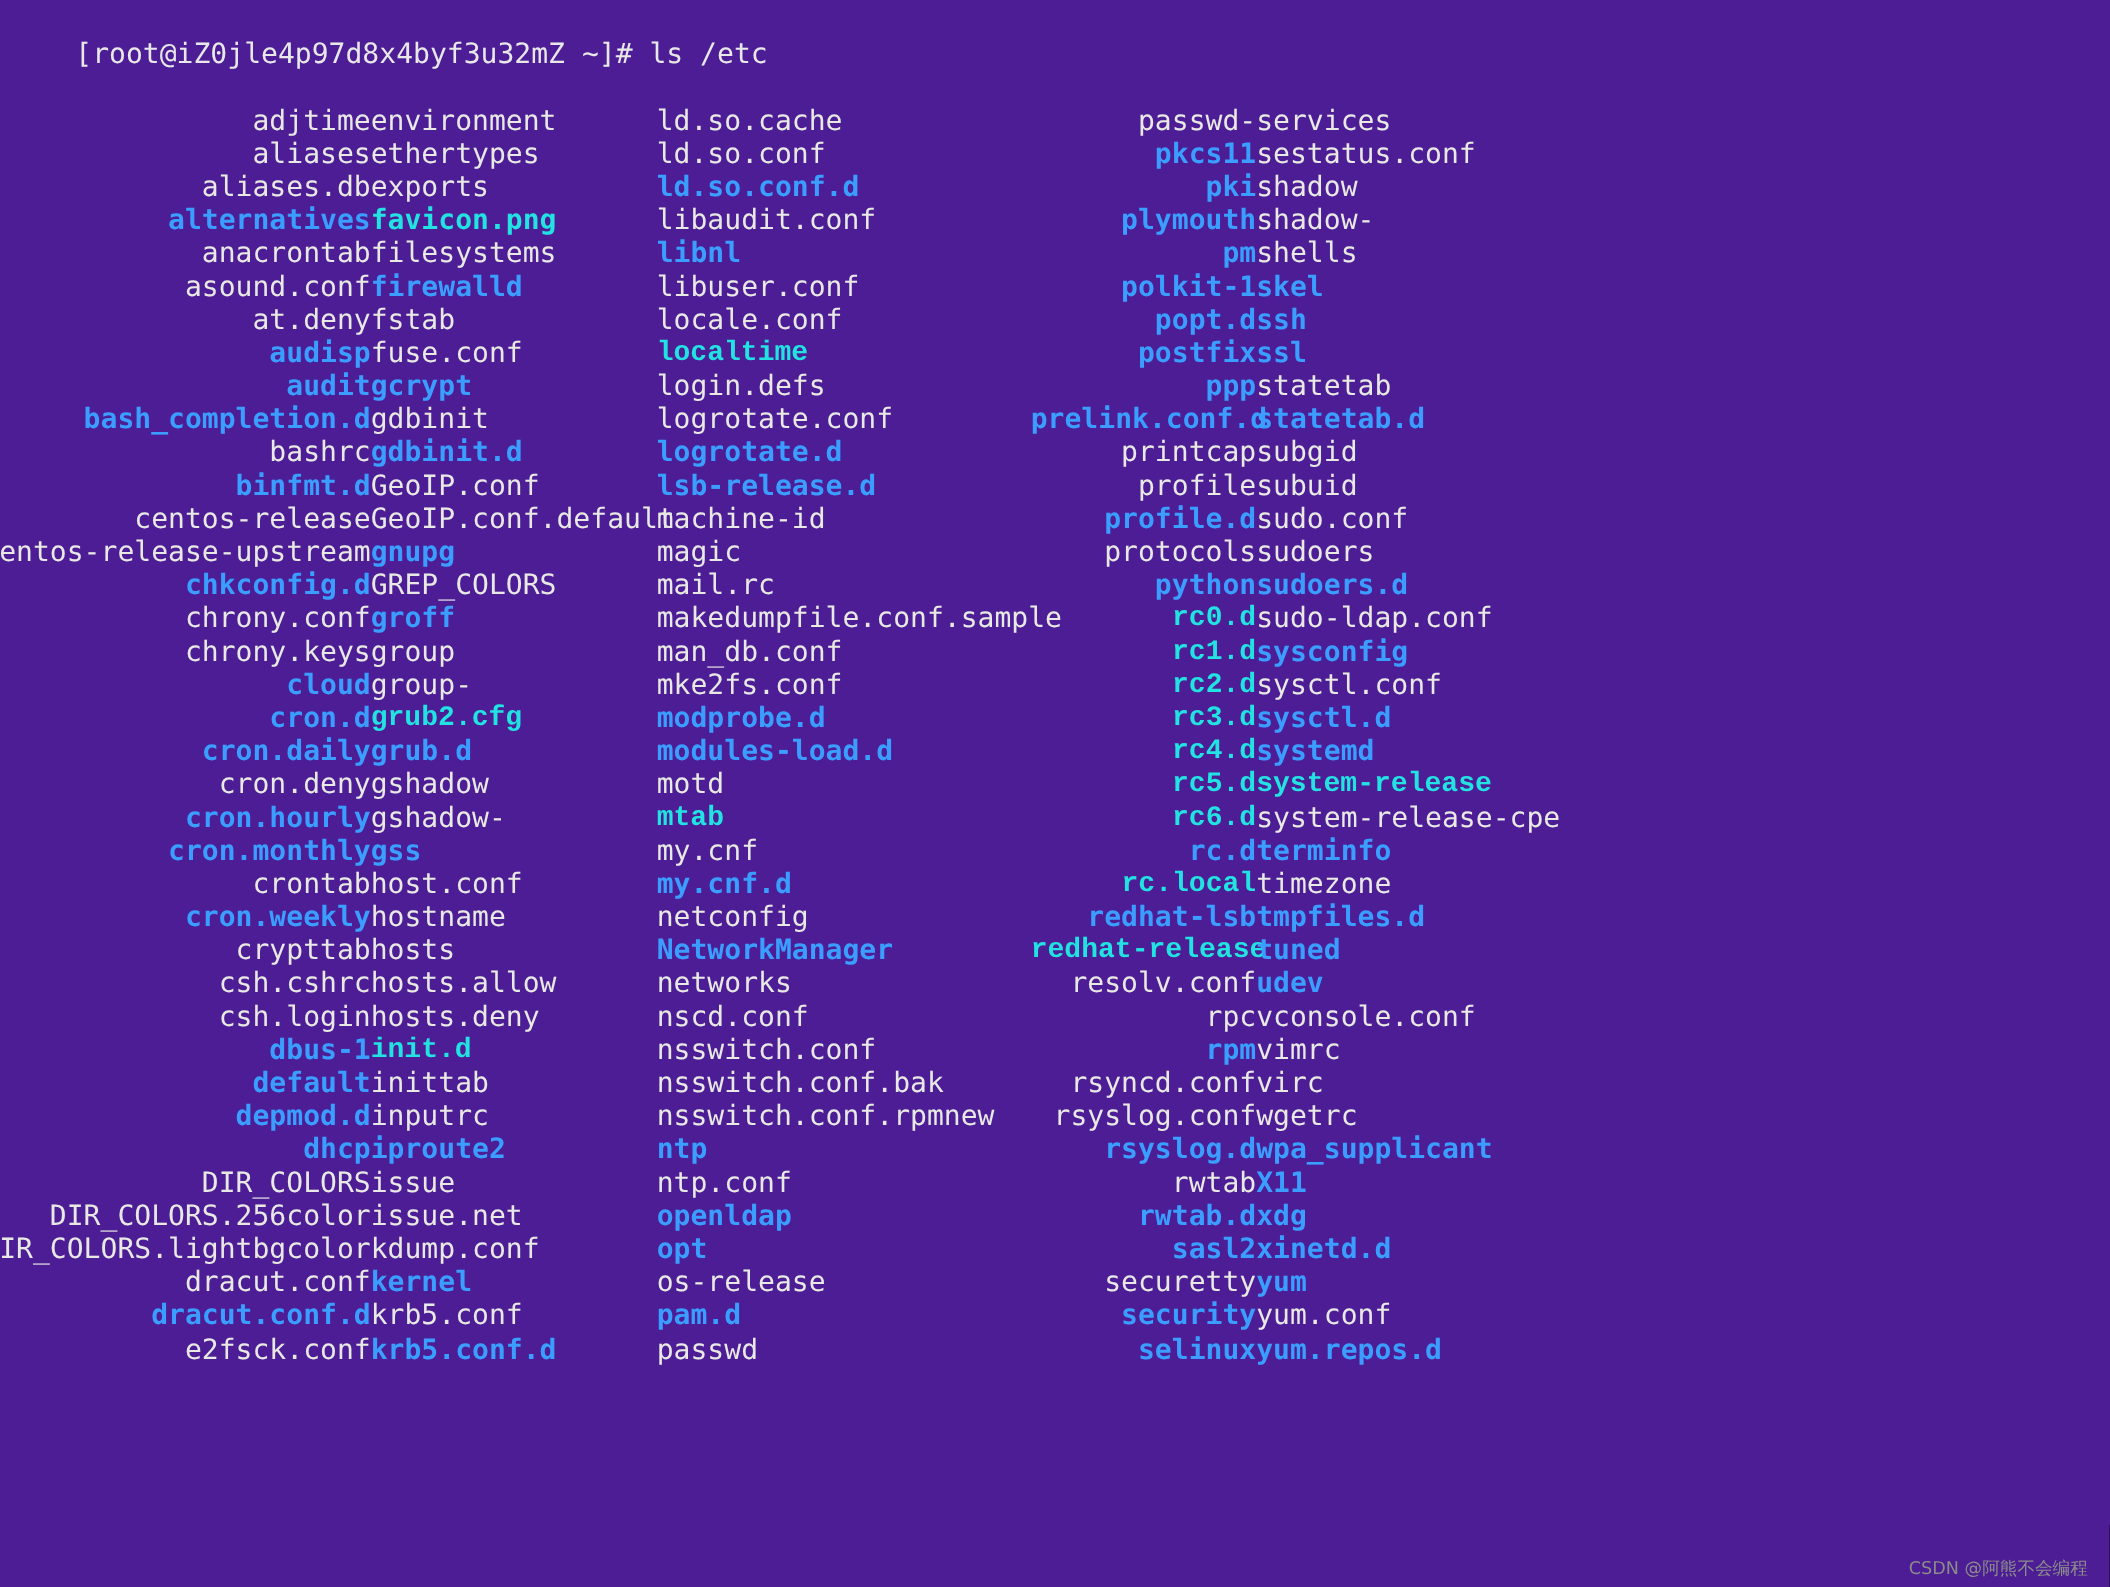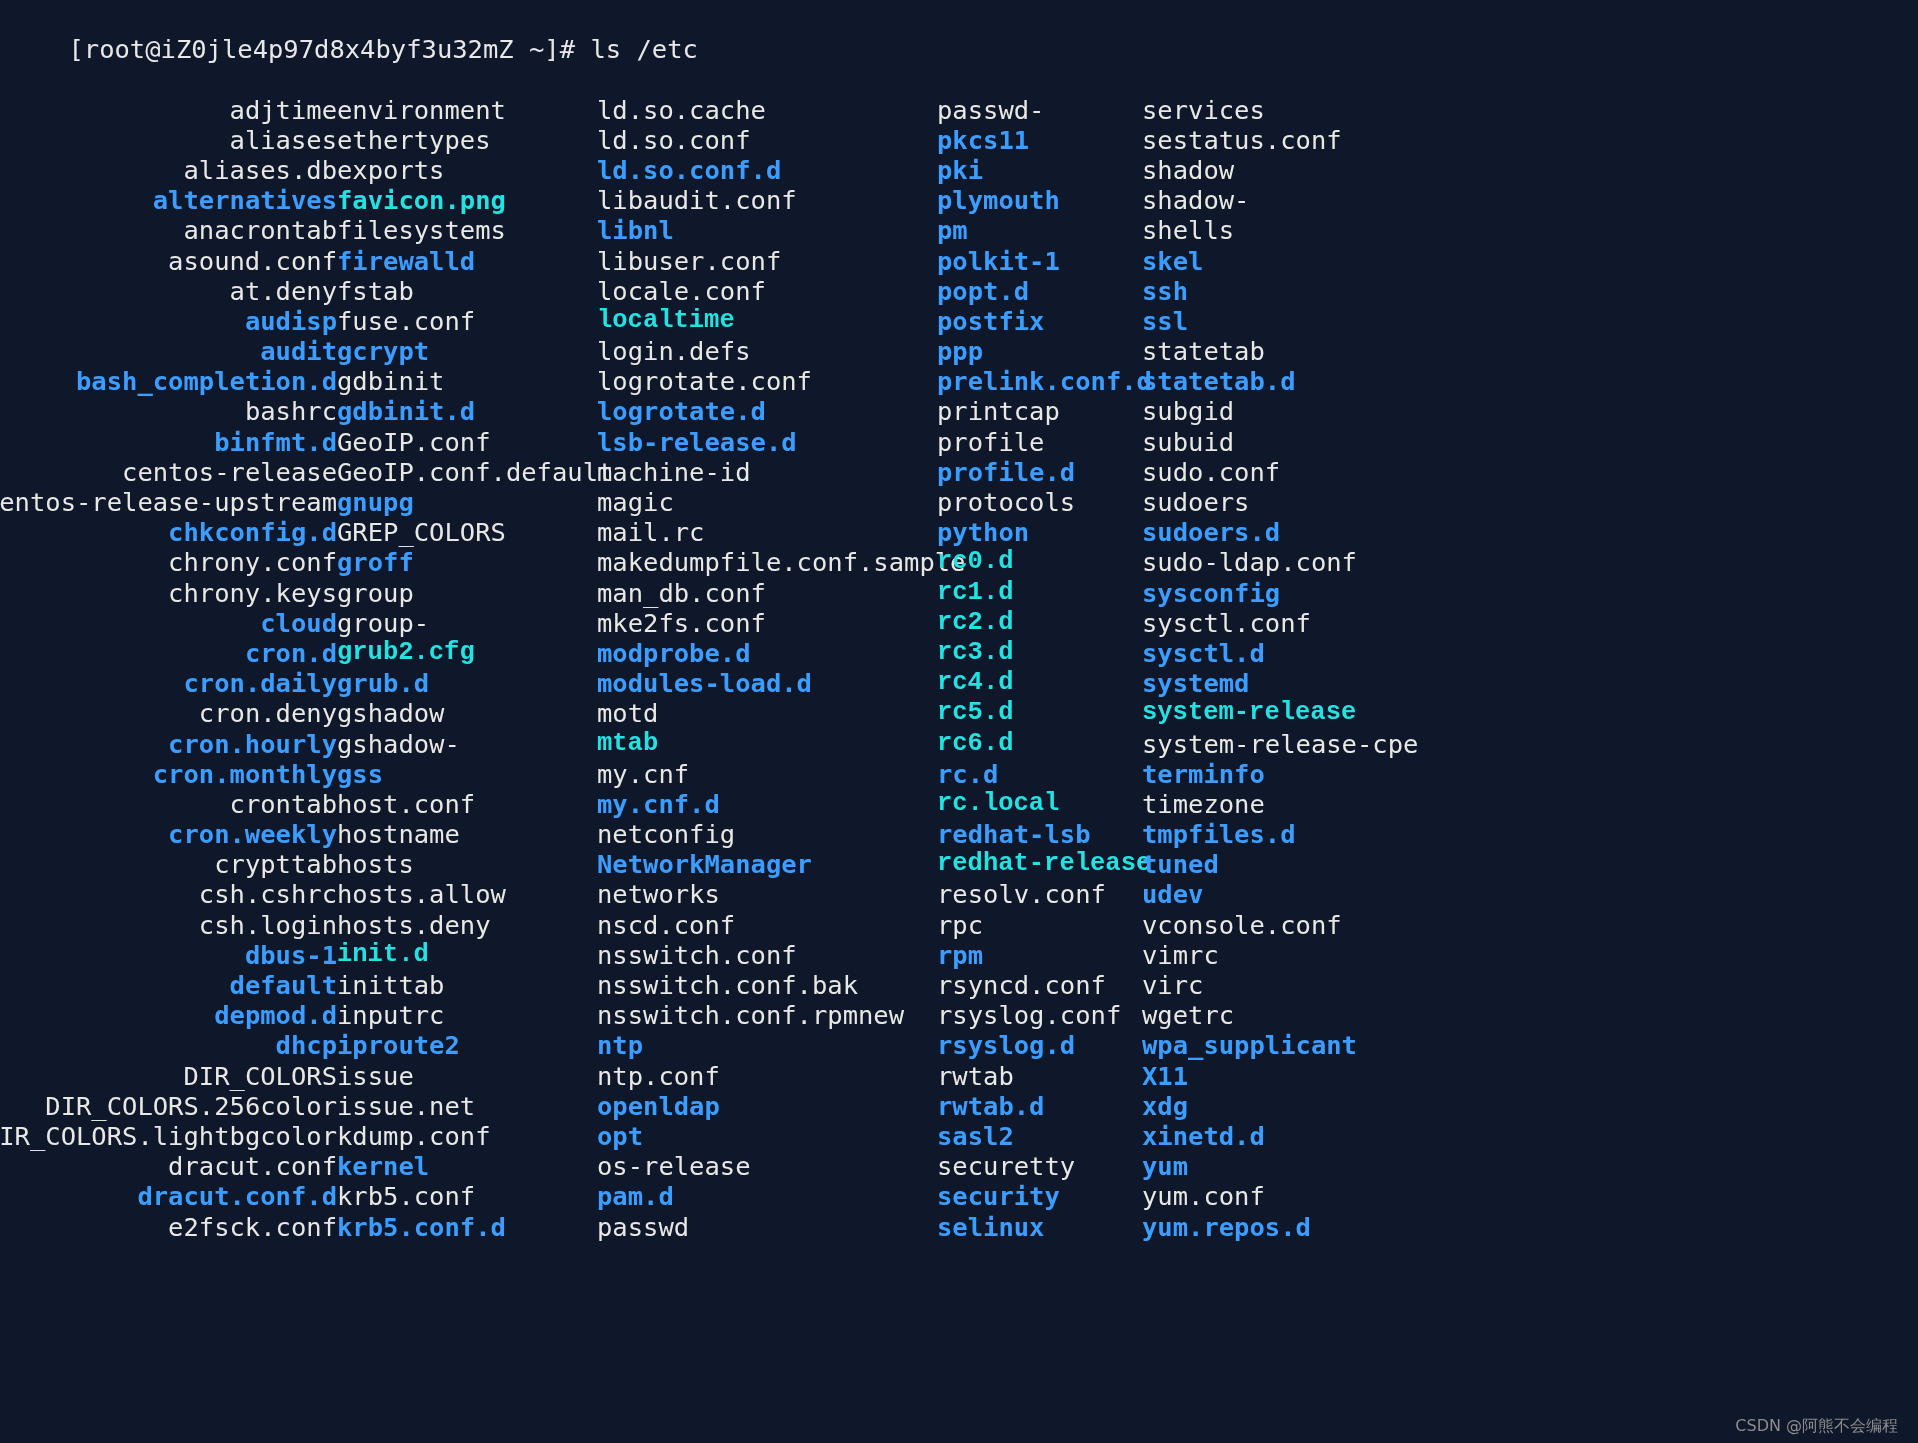--- a/index.html
+++ b/index.html
@@ -11,21 +11,21 @@
   body {
     width: 1918px;
     height: 1443px;
     overflow: hidden;
     font-family: "DejaVu Sans Mono", "Liberation Mono", monospace;
   }
   #terminal {
     position: relative;
     width: 1918px;
     height: 1443px;
-    background: #0f172a;
+    background: #4c1d95;
     box-sizing: border-box;
     padding: 4px 0 0 4px;
   }
   .prompt-line {
     font-size: 25.5px;
     line-height: 30.2px;
     color: #e8e8e8;
     white-space: pre;
     letter-spacing: 0px;
     padding-left: 3px;
@@ -40,21 +40,21 @@
     padding-left: 3px;
   }
   .col {
     display: flex;
     flex-direction: column;
     white-space: pre;
   }
   .col-1 { width: 330px; align-items: flex-end; }
   .col-2 { width: 260px; justify-content: space-between; }
   .col-3 { width: 340px; }
-  .col-4 { width: 205px; }
+  .col-4 { width: 205px; text-align: right; }
   .col-5 { width: 340px; }
 
   .entry {
     font-size: 25.5px;
     line-height: 30.2px;
     height: 30.2px;
     white-space: pre;
   }
   .t-file {
     color: #e8e8e4;

